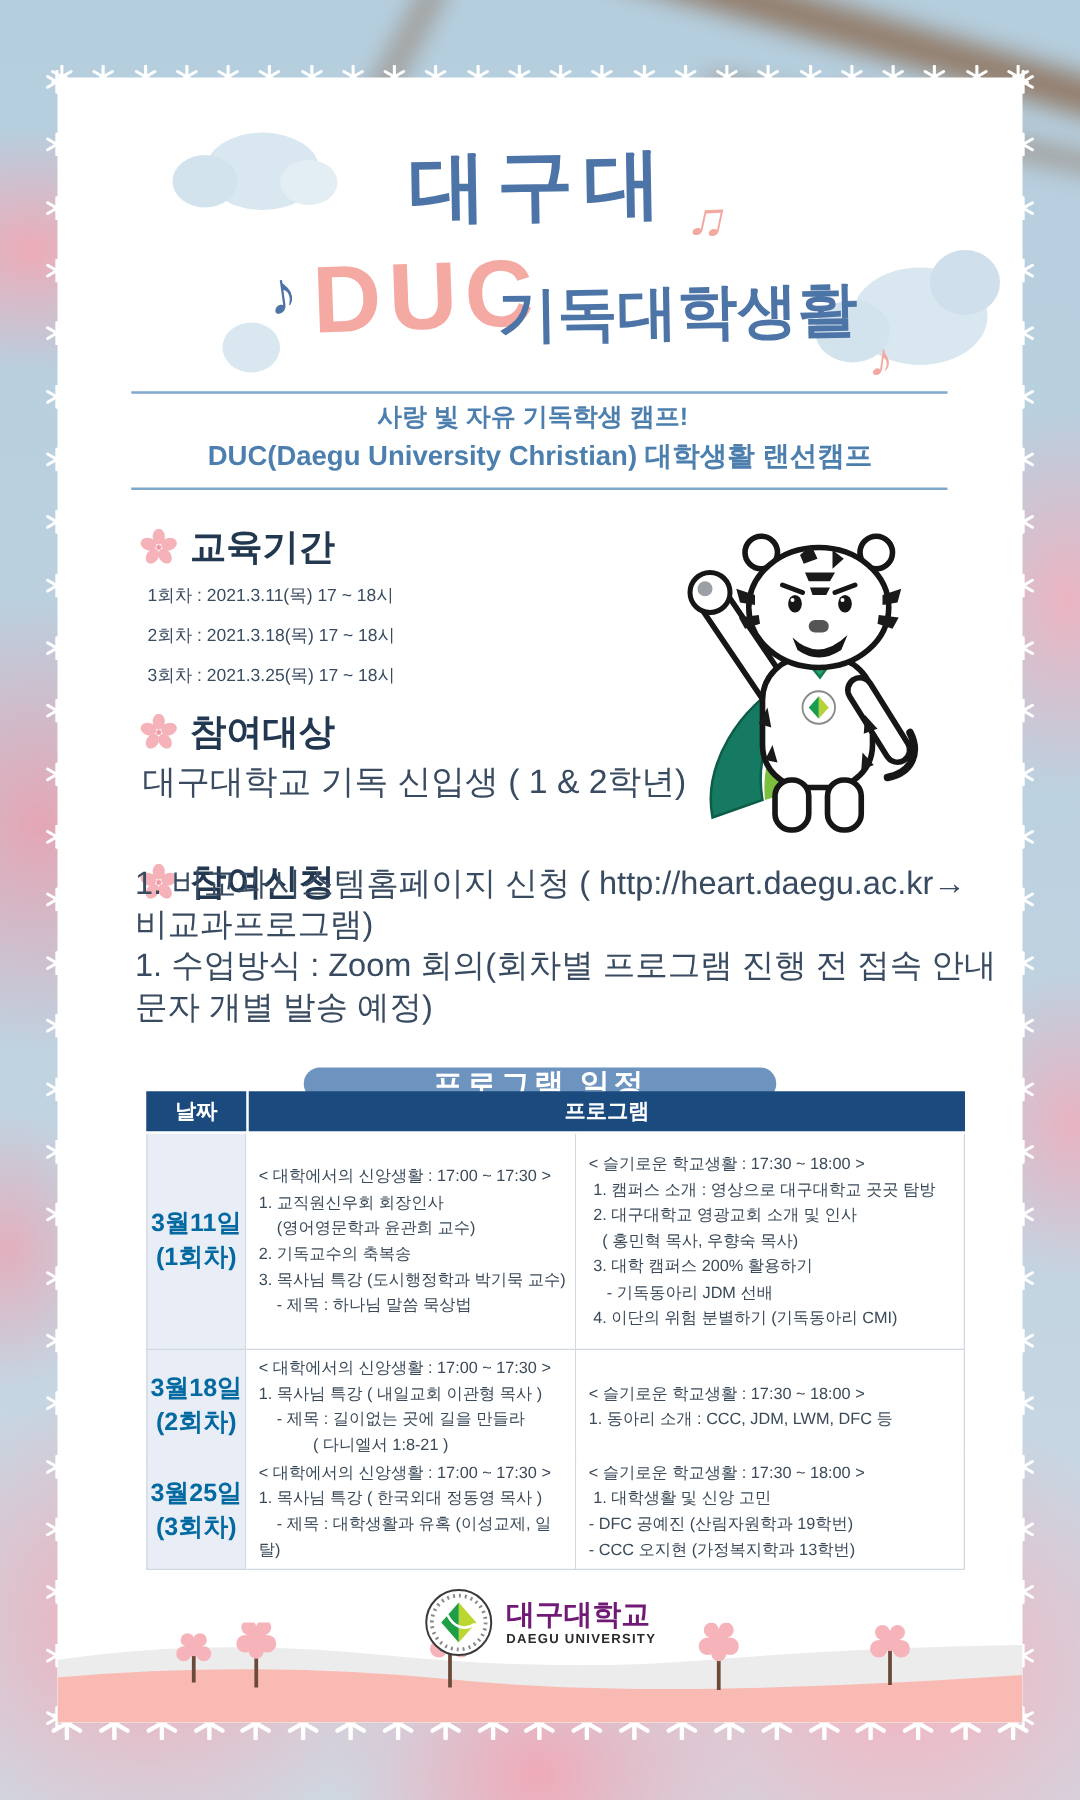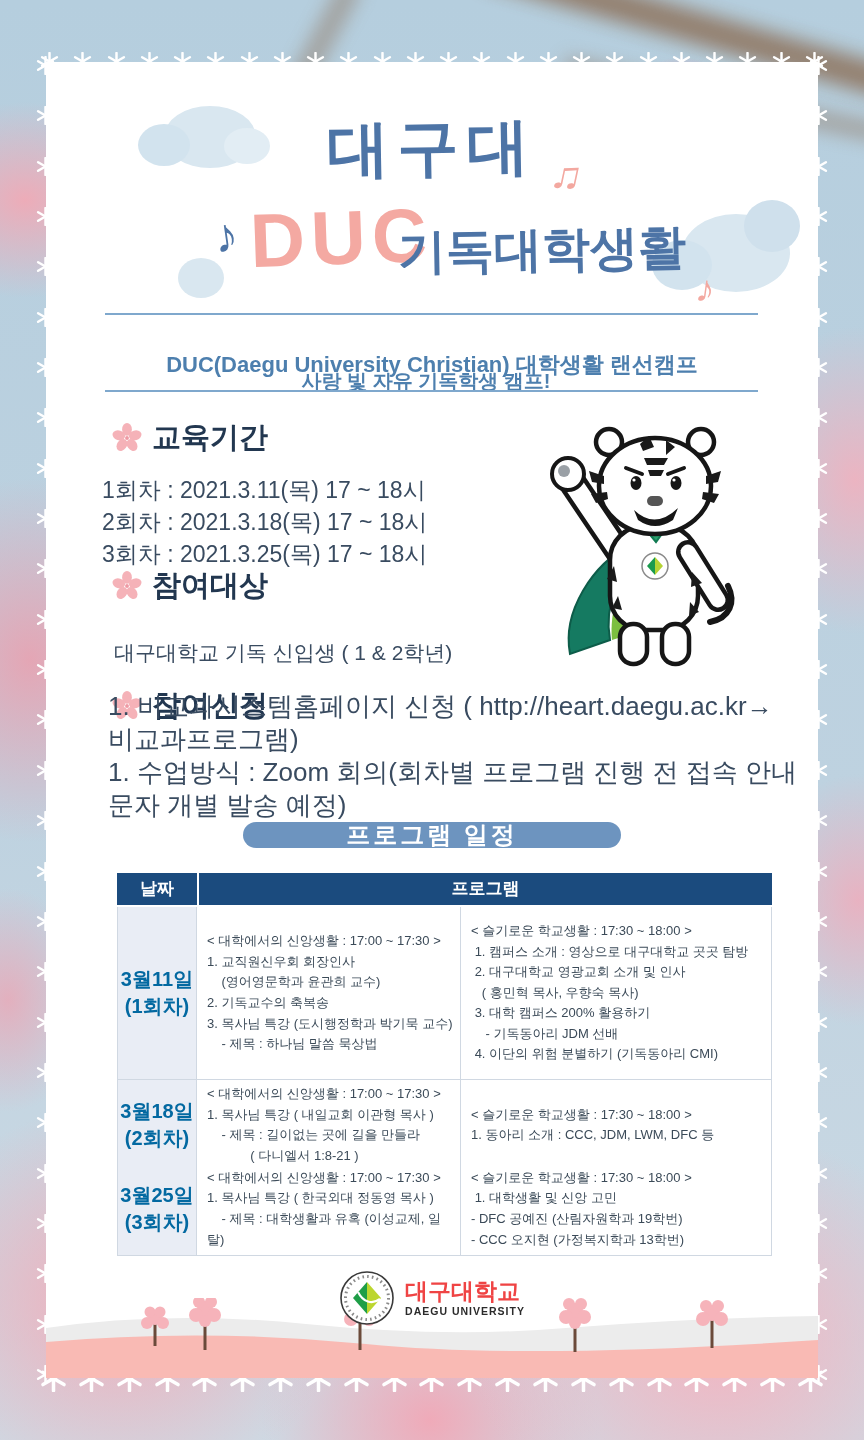--- a/index.html
+++ b/index.html
@@ -57,60 +57,60 @@
   .n2{left:168px;top:150px;font-size:48px;color:#4d74a6;transform:rotate(-8deg);}
   .n3{left:650px;top:208px;font-size:38px;color:#f3a8a0;transform:rotate(8deg);}
   .t-duc{position:absolute;left:204px;top:132px;font-size:76px;font-weight:bold;
     color:#f4a9a2;letter-spacing:6px;transform:rotate(-2deg);}
   .t-tag{position:absolute;left:352px;top:156px;font-size:48px;font-weight:bold;
     color:#4d74a6;transform:rotate(-1deg);}
 
   .rule{position:absolute;left:59px;width:653px;height:2px;background:#7fa8cd;}
   .r1{top:251px;} .r2{top:328px;}
   .intro1{position:absolute;left:0;right:12px;top:258px;text-align:center;
-    font-size:20px;font-weight:600;color:#4d7fae;margin-top:48px;}
+    font-size:20px;font-weight:600;color:#4d7fae;}
   .intro2{position:absolute;left:0;right:0;top:288px;text-align:center;
     font-size:22px;font-weight:600;color:#4d7fae;}
 
   
   .sec-head{position:absolute;left:66px;display:flex;align-items:center;gap:10px;justify-content:center;}
   .sec-head .blossom{width:30px;height:30px;}
   .sec-head .txt{font-size:29px;font-weight:bold;color:#223750;}
   .sh-period{top:356px;} .sh-target{top:504px;} .sh-apply{top:584px;margin-top:40px;}
   .sec-items{position:absolute;color:#394b60;}
-  .si-period{left:56px;top:398px;font-size:23px;line-height:32px;margin-top:14px;}
-  .si-target{left:68px;top:548px;font-size:21px;line-height:30px;margin-top:28px;}
+  .si-period{left:72px;top:398px;font-size:14px;line-height:32px;}
+  .si-target{left:68px;top:548px;font-size:27px;line-height:30px;}
   .si-apply{left:62px;top:628px;font-size:26px;line-height:33px;width:690px;}
 
   
   .tiger{position:absolute;left:478px;top:352px;width:246px;height:260px;}
 
   
-  .pill{position:absolute;left:197px;top:760px;width:378px;height:26px;border-radius:19px;
+  .pill{position:absolute;left:197px;top:792px;width:378px;height:26px;border-radius:19px;
     background:#6d94bf;color:#ffffff;font-size:24px;font-weight:bold;letter-spacing:3px;
     display:flex;align-items:center;justify-content:center;}
   .sched{position:absolute;left:59px;top:811px;width:655px;padding-left:12px;}
   .sched-head{display:grid;grid-template-columns:80px 1fr;gap:2px;}
   .sched-head .hcell{background:#1b4b7e;color:#fff;height:32px;line-height:32px;
     text-align:center;font-size:17px;font-weight:bold;}
   .sched-body{margin-top:2px;}
   .srow{display:grid;grid-template-columns:80px 264px 311px;}
   .srow .cell{border-right:1px solid #d0d8e2;border-bottom:1px solid #d0d8e2;box-sizing:border-box;}
   .srow .cell:first-child{border-left:1px solid #d0d8e2;}
   .r-1{height:173px;} .r-2{height:83px;} .r-3{height:93px;}
   .dcell{background:#e9edf5;display:flex;align-items:center;justify-content:center;
     text-align:center;font-size:20px;font-weight:bold;color:#0369a1;white-space:pre-wrap;line-height:1.35;}
   .pcell{background:#fff;display:flex;align-items:center;padding:4px 5px 4px 10px;}
   .pcell .tx{font-size:13px;line-height:1.58;color:#3b4a58;white-space:pre-wrap;}
 
   
   .footer{position:absolute;left:0;right:0;top:1208px;display:flex;align-items:center;
     justify-content:center;gap:10px;z-index:3;}
   .seal{width:56px;height:56px;}
-  .f-kr{font-size:23px;font-weight:bold;color:#ef4444;line-height:1.1;}
+  .f-kr{font-size:23px;font-weight:bold;color:#701a75;line-height:1.1;}
   .f-en{font-size:10.5px;font-weight:bold;color:#2b2b2b;letter-spacing:1px;}
   .landscape{position:absolute;left:0;bottom:0;width:772px;height:80px;z-index:1;}
 </style>
 </head>
 <body>
 
 <div class="bg"></div>
 <div class="branch b1"></div>
 <div class="branch b2"></div>
 <div class="branch b3"></div>

